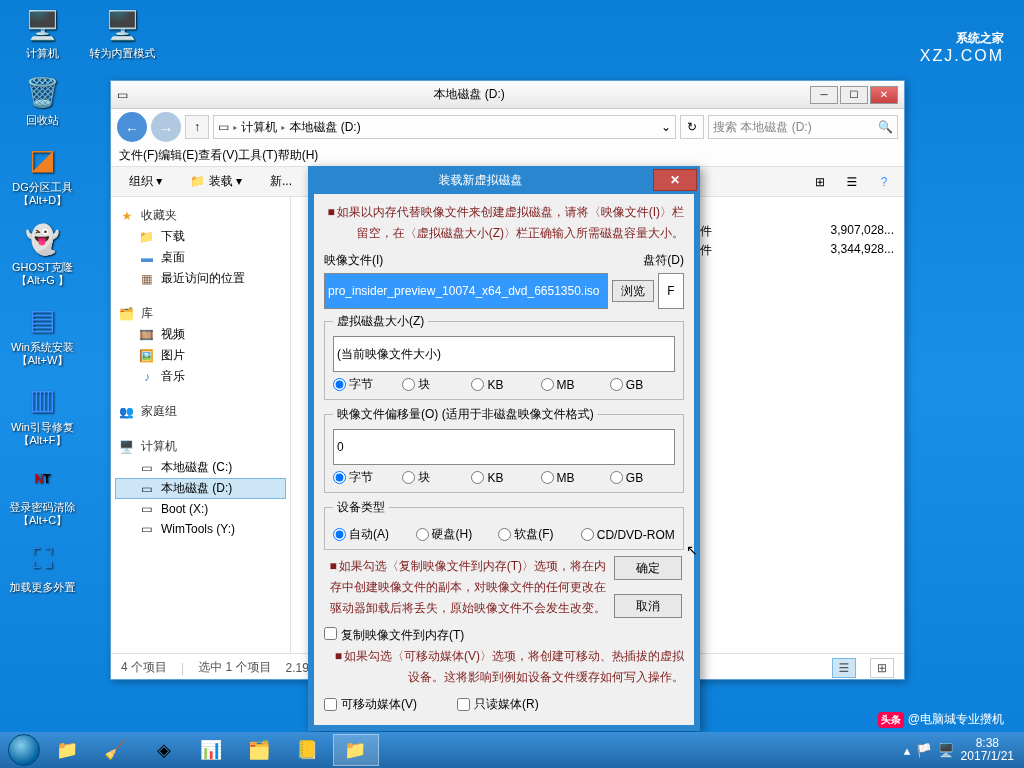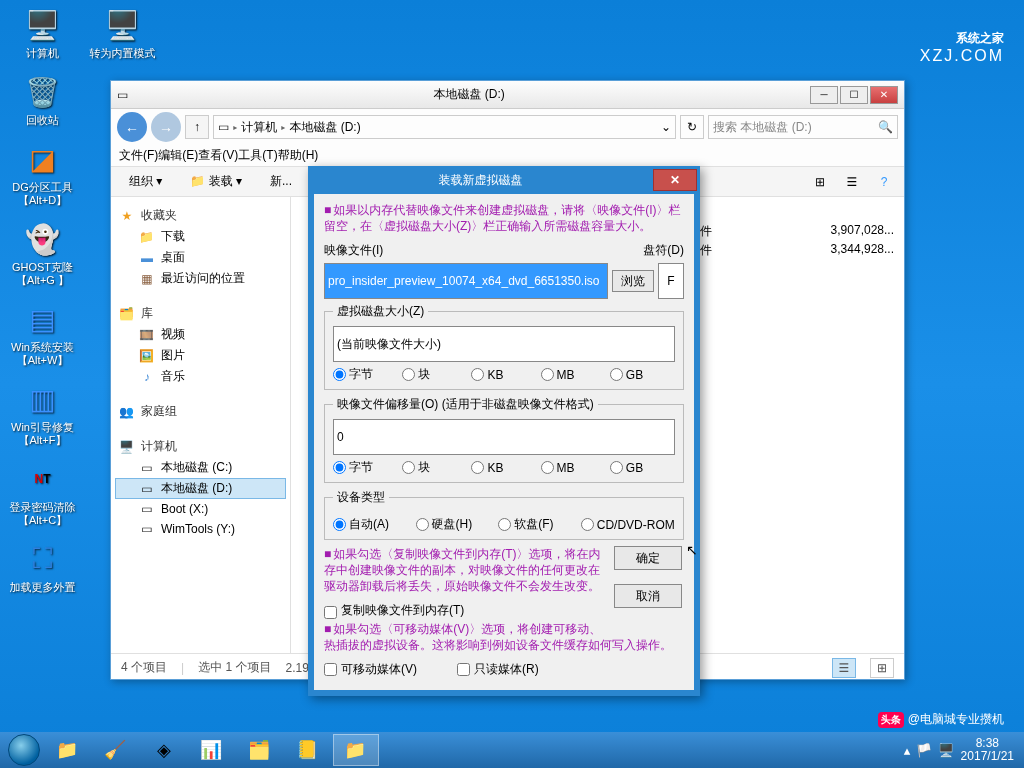--- a/index.html
+++ b/index.html
@@ -54,33 +54,33 @@
 .statusbar .spacer { flex: 1; }
 .statusbar .view-icon { width: 24px; height: 20px; border: 1px solid #ccc; display: flex; align-items: center; justify-content: center; cursor: pointer; }
 .statusbar .view-icon.active { background: #cde6f7; border-color: #7ab8e6; }
 
 
 .dialog { position: absolute; top: 166px; left: 308px; width: 392px; background: white; box-shadow: 3px 3px 10px rgba(0,0,0,0.4); }
 .dialog-titlebar { height: 28px; background: #2a86cf; color: white; display: flex; align-items: center; }
 .dialog-titlebar .dtitle { flex: 1; text-align: center; }
 .dialog-titlebar .dclose { width: 44px; height: 22px; margin-right: 3px; background: #c8504c; color: white; display: flex; align-items: center; justify-content: center; cursor: pointer; font-weight: bold; border: 1px solid #a03030; }
 .dialog-body { border: 6px solid #2a86cf; border-top: none; padding: 8px 10px 10px; background: #f0f0f0; }
-.dlg-info { color: #a21caf; line-height: 16px; margin-bottom: 8px; }
+.dlg-info { color: #7f1d1d; line-height: 21px; margin-bottom: 8px; text-align: right; }
 .dlg-info::before { content: "■"; margin-right: 2px; }
 .dlg-row { display: flex; align-items: center; gap: 4px; margin-bottom: 4px; }
 .dlg-row label { white-space: nowrap; }
 .dlg-input { border: 1px solid #888; height: 36px; padding: 0 3px; background: white; }
 .dlg-input.sel { background: #3399ff; color: white; }
 .dlg-btn { height: 22px; padding: 0 8px; border: 1px solid #888; background: #e8e8e8; cursor: pointer; }
 .fieldset { border: 1px solid #bbb; padding: 6px 8px 6px; margin-bottom: 6px; }
 .fieldset legend { padding: 0 4px; }
 .radio-row { display: flex; gap: 4px; margin-top: 4px; }
 .radio-row label { display: flex; align-items: center; gap: 3px; flex: 1; }
 .radio-row input[type=radio] { margin: 0; }
-.check-row { display: flex; align-items: flex-end; gap: 4px; margin: 2px 0; }
+.check-row { display: flex; align-items: flex-start; gap: 4px; margin: 2px 0; }
 .dlg-buttons { float: right; width: 70px; margin-left: 8px; }
 .dlg-buttons button { width: 68px; height: 24px; margin-bottom: 14px; border: 1px solid #888; background: #e8e8e8; cursor: pointer; display: block; }
 .cursor-arrow { position: absolute; top: 542px; left: 686px; font-size: 14px; color: black; pointer-events: none; }
 
 
 .taskbar { position: absolute; bottom: 0; left: 0; right: 0; height: 36px; background: linear-gradient(180deg, #3a8fd8 0%, #2068a8 100%); display: flex; align-items: center; padding: 0 4px; }
 .start-btn { width: 40px; height: 32px; display: flex; align-items: center; justify-content: center; cursor: pointer; }
 .start-orb { width: 32px; height: 32px; background: radial-gradient(circle at 40% 35%, #87ceeb, #0060a0 70%); border-radius: 50%; border: 1px solid #00487a; position: relative; }
 .tb-item { width: 46px; height: 32px; margin: 0 1px; display: flex; align-items: center; justify-content: center; cursor: pointer; }
 .tb-item.active { background: rgba(255,255,255,0.2); border: 1px solid rgba(255,255,255,0.4); }

